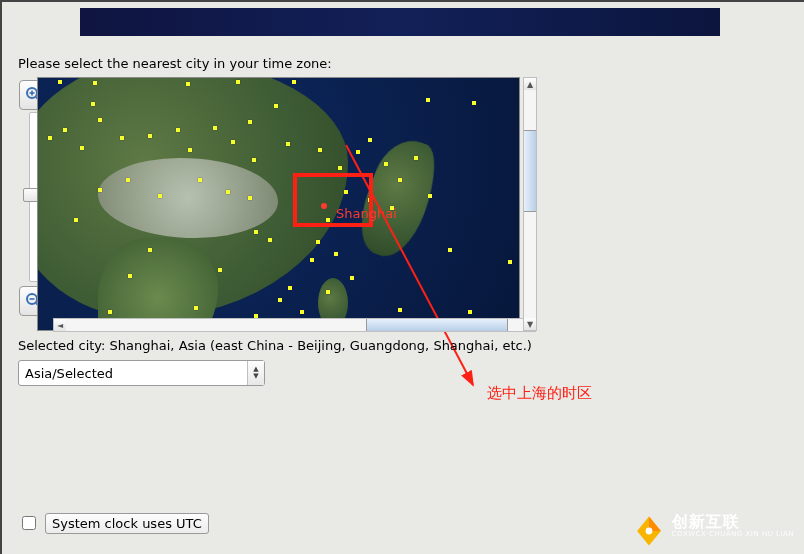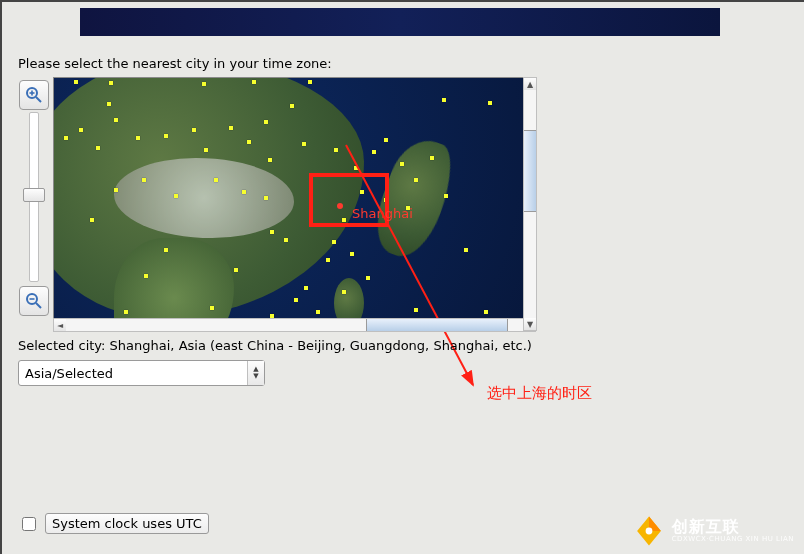--- a/index.html
+++ b/index.html
@@ -59,21 +59,21 @@
     top: 188px;
     width: 20px;
     height: 12px;
     background: linear-gradient(#fdfdfd, #e6e6e6);
     border: 1px solid #9a9a9a;
     border-radius: 2px;
   }
 
   .map-frame {
     position: absolute;
-    left: 53px;
+    left: 37px;
     top: 77px;
     width: 481px;
     height: 252px;
     border: 1px solid #8a8a8a;
     background: #0a214f;
     overflow: hidden;
   }
   .sea { position:absolute; inset:0; background: radial-gradient(circle at 30% 30%, #0d2a63, #07173b); }
   .land {
     position: absolute;
@@ -199,34 +199,34 @@
   .annotation {
     position:absolute;
     left:487px; top:384px;
     color:#ff2015;
     font-size:15px;
   }
 
   .utc-row {
     position:absolute;
     left:18px; bottom:20px;
-    display:flex; align-items:center; gap:6px;
+    display:flex; align-items:flex-start; gap:6px;
   }
   .utc-row input { width:14px; height:14px; }
   .utc-row .boxed {
     border:1px solid #9a9a9a;
     border-radius:3px;
     padding:2px 6px;
     background:linear-gradient(#fdfdfd,#ececec);
   }
 
   .brand {
     position:absolute;
     right:10px; bottom:6px;
-    display:flex; align-items:center; gap:6px;
+    display:flex; align-items:flex-start; gap:6px;
     color:#fff;
   }
   .brand .logo {
     width:34px; height:34px;
     position:relative;
   }
   .brand .logo svg { width:100%; height:100%; }
   .brand .txt {
     display:flex; flex-direction:column;
     line-height:1.05;

